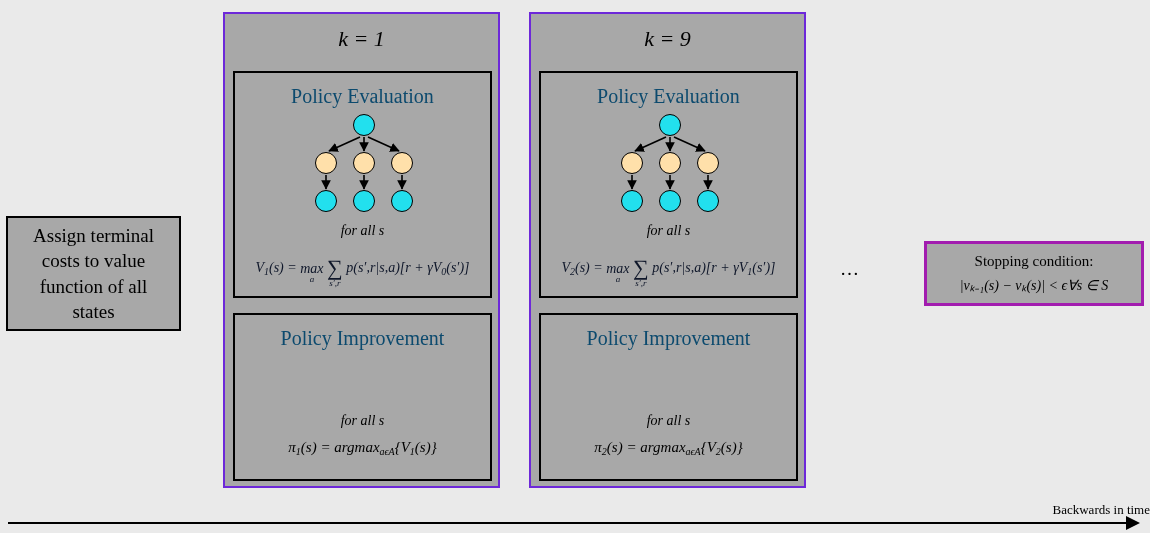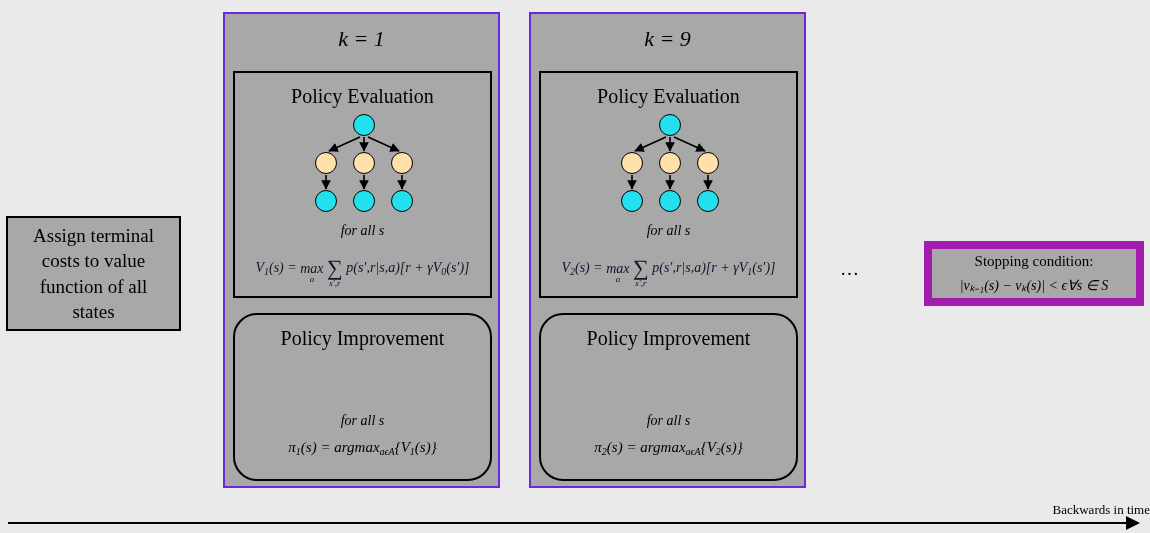--- a/index.html
+++ b/index.html
@@ -72,27 +72,26 @@
     border: 2px solid #000;
     box-sizing: border-box;
   }
   .sub-box.eval {
     top: 57px;
     height: 227px;
   }
   .sub-box.improve {
     top: 299px;
     height: 168px;
-    border-radius: 24px;
   }
   .sub-title {
     text-align: center;
     font-size: 20px;
     margin-top: 12px;
-    color: #000000;
+    color: #0c4a6e;
   }
 
   
   .backup {
     position: relative;
     width: 259px;
     height: 105px;
     margin-top: 4px;
   }
   .node {
@@ -188,21 +187,21 @@
   }
 
   
   .stop-box {
     position: absolute;
     left: 924px;
     top: 241px;
     width: 220px;
     height: 65px;
     background: #a8a8a8;
-    border: 8px solid #a21caf;
+    border: 3px solid #a21caf;
     box-sizing: border-box;
     display: flex;
     flex-direction: column;
     align-items: center;
     justify-content: center;
     text-align: center;
   }
   .stop-box .line1 {
     font-size: 15px;
     color: #000;

